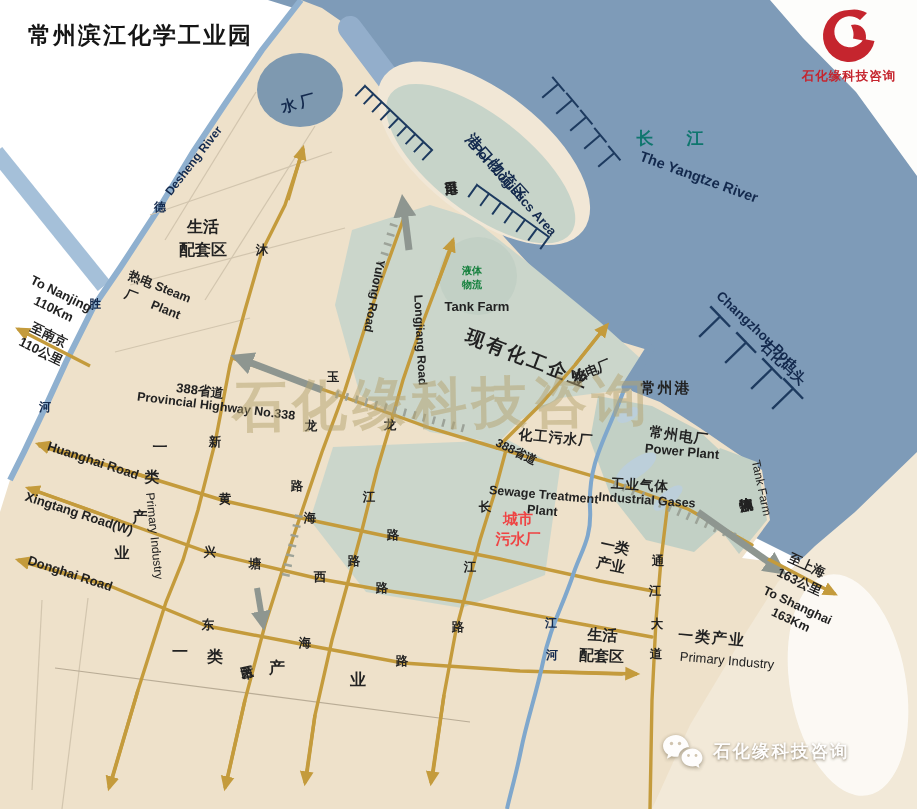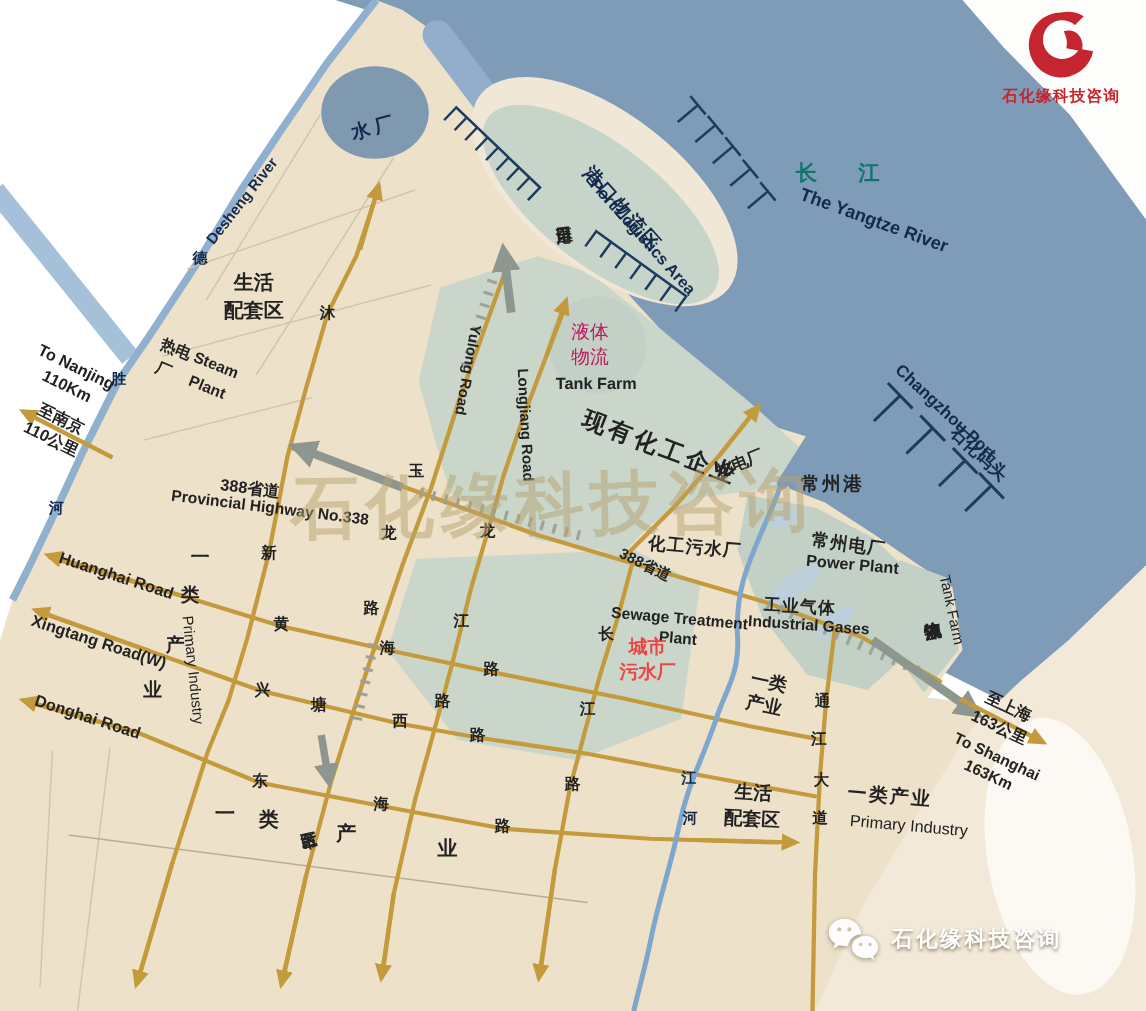--- a/index.html
+++ b/index.html
@@ -153,21 +153,21 @@
       <div class="lbl" style="left: 203px; top: 238px; font-size: 16px; font-weight: 700; color: rgb(34, 34, 34); line-height: 1.45; transform: translate(-50%, -50%) rotate(0deg);">生活
 配套区</div>
       <div class="lbl" style="left: 156px; top: 296px; font-size: 12.5px; font-weight: 700; color: rgb(34, 34, 34); line-height: 1.5; transform: translate(-50%, -50%) rotate(22deg);">热电 Steam
 厂　 Plant</div>
       <div class="lbl" style="left: 57px; top: 302px; font-size: 13px; font-weight: 700; color: rgb(34, 34, 34); line-height: 1.3; transform: translate(-50%, -50%) rotate(26deg);">To Nanjing
 110Km</div>
       <div class="lbl" style="left: 45px; top: 343px; font-size: 13px; font-weight: 700; color: rgb(34, 34, 34); line-height: 1.35; transform: translate(-50%, -50%) rotate(26deg);">至南京
 110公里</div>
       <div class="lbl" style="left: 200px; top: 391px; font-size: 13px; font-weight: 700; color: rgb(34, 34, 34); transform: translate(-50%, -50%) rotate(7deg);">388省道</div>
       <div class="lbl" style="left: 216px; top: 407px; font-size: 12.5px; font-weight: 700; color: rgb(34, 34, 34); transform: translate(-50%, -50%) rotate(7deg);">Provincial Highway No.338</div>
-      <div class="lbl" style="left: 472px; top: 277px; font-size: 15px; font-weight: 400; color: #be185d; line-height: 1.35; transform: translate(-50%, -50%) rotate(0deg);">液体
+      <div class="lbl" style="left: 472px; top: 277px; font-size: 10px; font-weight: 700; color: #15803d; line-height: 1.35; transform: translate(-50%, -50%) rotate(0deg);">液体
 物流</div>
       <div class="lbl" style="left: 477px; top: 307px; font-size: 13px; font-weight: 700; color: rgb(34, 34, 34); transform: translate(-50%, -50%) rotate(0deg);">Tank Farm</div>
       <div class="lbl" style="left: 528px; top: 359px; font-size: 19px; font-weight: 700; color: rgb(34, 34, 34); letter-spacing: 3px; transform: translate(-50%, -50%) rotate(21deg);">现有化工企业</div>
       <div class="lbl" style="left: 592px; top: 371px; font-size: 13px; font-weight: 700; color: rgb(34, 34, 34); transform: translate(-50%, -50%) rotate(-22deg);">热电厂</div>
       <div class="lbl" style="left: 666px; top: 388px; font-size: 15px; font-weight: 700; color: rgb(34, 34, 34); letter-spacing: 2px; transform: translate(-50%, -50%) rotate(0deg);">常州港</div>
       <div class="lbl" style="left: 679px; top: 436px; font-size: 14px; font-weight: 700; color: rgb(34, 34, 34); letter-spacing: 1px; transform: translate(-50%, -50%) rotate(8deg);">常州电厂</div>
       <div class="lbl" style="left: 682px; top: 452px; font-size: 13px; font-weight: 700; color: rgb(34, 34, 34); transform: translate(-50%, -50%) rotate(5deg);">Power Plant</div>
       <div class="lbl" style="left: 556px; top: 438px; font-size: 14px; font-weight: 700; color: rgb(34, 34, 34); letter-spacing: 1px; transform: translate(-50%, -50%) rotate(5deg);">化工污水厂</div>
       <div class="lbl" style="left: 516px; top: 452px; font-size: 12px; font-weight: 700; color: rgb(34, 34, 34); transform: translate(-50%, -50%) rotate(26deg);">388省道</div>
       <div class="lbl" style="left: 543px; top: 503px; font-size: 12.5px; font-weight: 700; color: rgb(34, 34, 34); line-height: 1.3; transform: translate(-50%, -50%) rotate(5deg);">Sewage Treatment
@@ -225,20 +225,21 @@
       <div class="lbl" style="left: 402px; top: 662px; font-size: 12.5px; font-weight: 700; color: rgb(34, 34, 34); transform: translate(-50%, -50%) rotate(0deg);">路</div>
       <div class="lbl" style="left: 243px; top: 657px; font-size: 12.5px; font-weight: 700; color: rgb(34, 34, 34); writing-mode: vertical-rl; text-orientation: upright; transform: translate(-50%, -50%) rotate(-12deg);">至市区</div>
       <div class="lbl" style="left: 180px; top: 652px; font-size: 16px; font-weight: 700; color: rgb(34, 34, 34); transform: translate(-50%, -50%) rotate(0deg);">一</div>
       <div class="lbl" style="left: 215px; top: 657px; font-size: 16px; font-weight: 700; color: rgb(34, 34, 34); transform: translate(-50%, -50%) rotate(0deg);">类</div>
       <div class="lbl" style="left: 277px; top: 668px; font-size: 16px; font-weight: 700; color: rgb(34, 34, 34); transform: translate(-50%, -50%) rotate(0deg);">产</div>
       <div class="lbl" style="left: 358px; top: 680px; font-size: 16px; font-weight: 700; color: rgb(34, 34, 34); transform: translate(-50%, -50%) rotate(0deg);">业</div>
       <div class="lbl" style="left: 551px; top: 623px; font-size: 12px; font-weight: 700; color: rgb(19, 41, 77); transform: translate(-50%, -50%) rotate(0deg);">江</div>
       <div class="lbl" style="left: 552px; top: 655px; font-size: 12px; font-weight: 700; color: rgb(19, 41, 77); transform: translate(-50%, -50%) rotate(0deg);">河</div>
     </div>
 
+  <div id="page-title">常州滨江化学工业园</div>
 
   <div id="wm-center" style="color: rgb(181, 164, 112);">石化缘科技咨询</div>
 
   <div id="brand-badge">
     <svg width="66" height="62" viewBox="0 0 64 62">
       <g fill="#c5252e">
         <path d="M32 4 a26 26 0 1 0 25.5 31 l-11 -2 a15.5 15.5 0 1 1 -3.5 -19 l7 -7 A26 26 0 0 0 32 4 z"></path>
         <path d="M34 19 c11 -3 17 7 14.5 16 l-12.5 -2.5 c1.5 -6 -0.5 -9.5 -2 -13.5 z"></path>
       </g>
     </svg>

